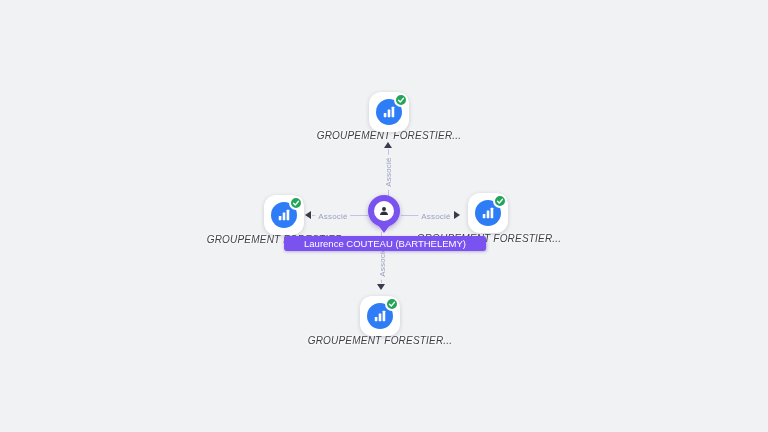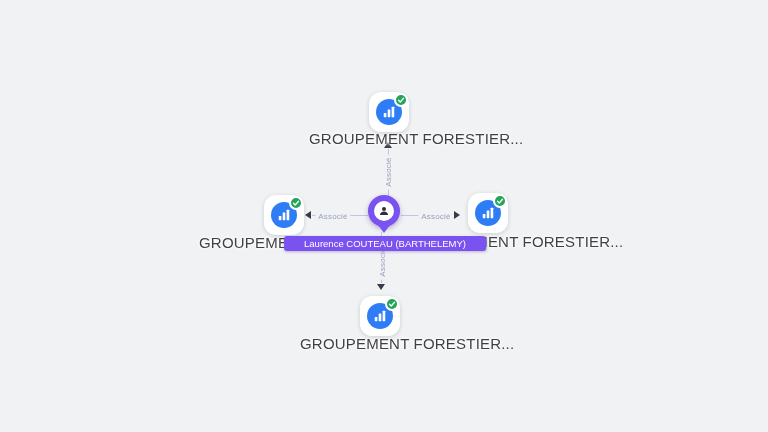--- a/index.html
+++ b/index.html
@@ -39,23 +39,24 @@
     background:#2e7df6; display:flex; align-items:center; justify-content:center;
   }
   .badge {
     position:absolute; top:1px; right:1px;
     width:14px; height:14px; border-radius:50%;
     background:#23a55a; border:2px solid #ffffff;
     display:flex; align-items:center; justify-content:center;
   }
   .node-label {
     position:absolute; z-index:2; width:160px; text-align:center;
-    font-size:15px; color:#3f3f46; letter-spacing:.2px; white-space:nowrap;
+    font-size:10px; color:#3f3f46; letter-spacing:.2px; white-space:nowrap;
     transform:translateX(-50%);
     text-shadow:0 0 2px #fff, 0 0 3px #fff, 0 0 4px #fff;
+    font-style:italic;
   }
 
   
   .pin { position:absolute; z-index:4; width:32px; cursor:pointer; }
   .pin-circle {
     width:32px; height:32px; border-radius:50%;
     background:#7a52f0; box-shadow:0 2px 5px rgba(60,40,140,.35);
     display:flex; align-items:center; justify-content:center;
   }
   .pin-inner {

